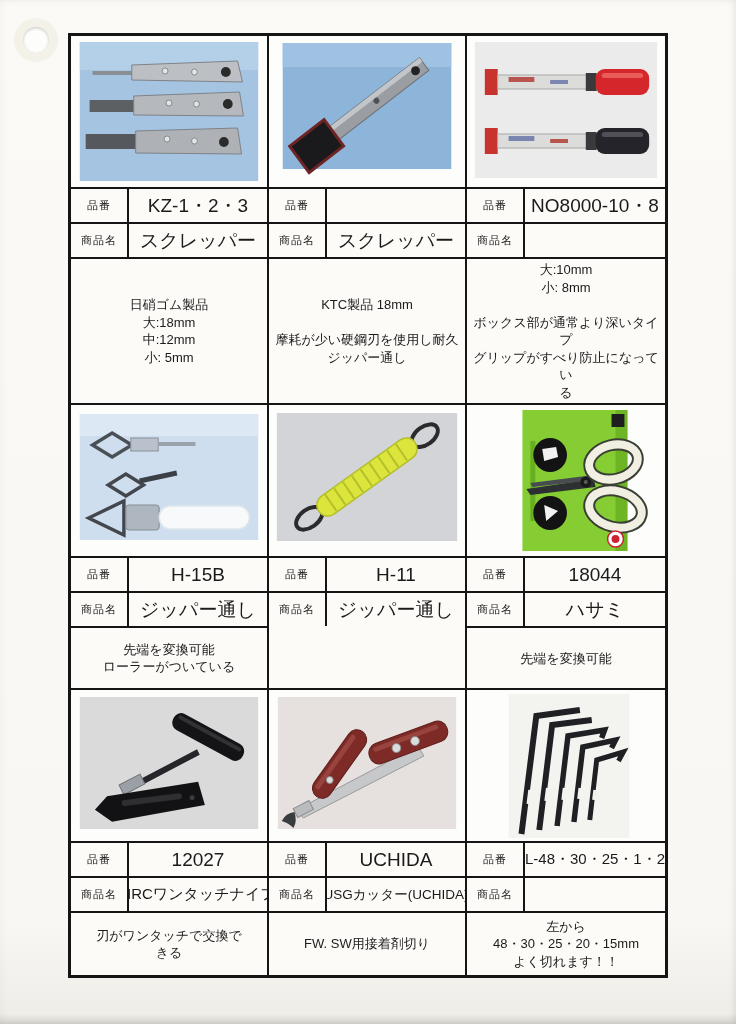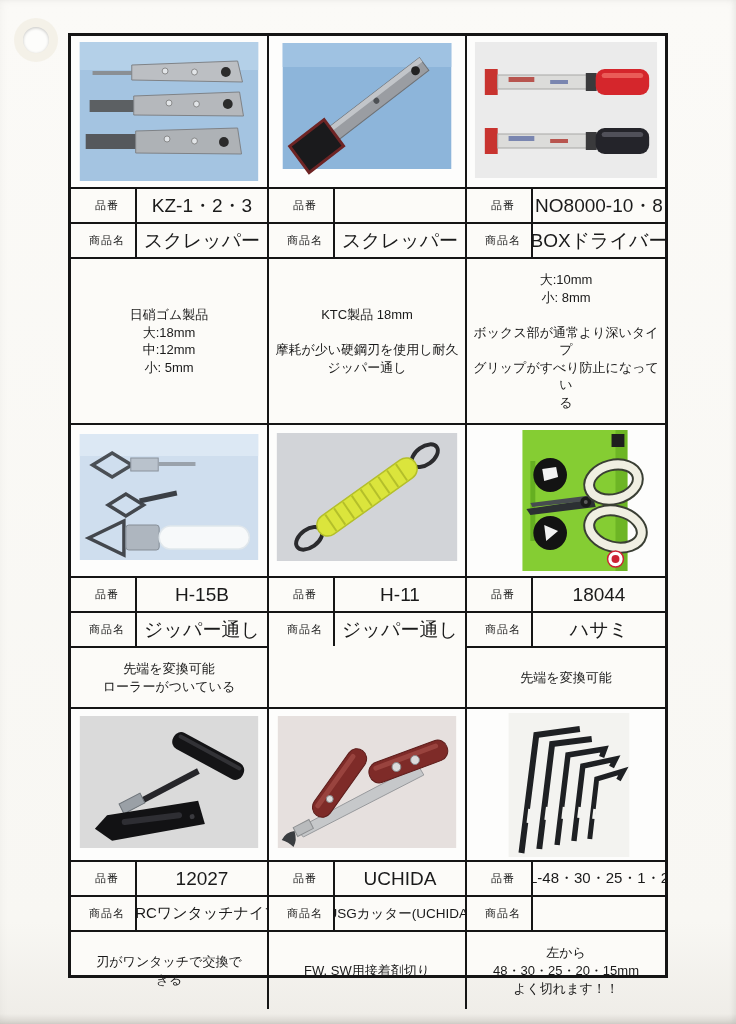--- a/index.html
+++ b/index.html
@@ -26,33 +26,33 @@
   }
   .cell{display:flex;flex-direction:column;box-sizing:border-box;min-width:0;}
   .cell.bR{border-right:2px solid #151515;}
   .cell.bB{border-bottom:2px solid #151515;}
   .photo{height:151px;flex:none;background:#fdfdfc;}
   .photo svg{display:block;width:100%;height:100%;}
   .frow{flex:none;height:33px;border-top:2px solid #151515;display:flex;align-items:stretch;}
   .flabel{
     flex:none;width:56px;border-right:2px solid #151515;
     display:flex;align-items:center;justify-content:center;
-    font-size:11px;letter-spacing:1px;padding-left:8px;
+    font-size:11px;letter-spacing:1px;
   }
   .fvalue{
     flex:1;display:flex;align-items:center;justify-content:center;
     font-size:19px;white-space:nowrap;overflow:hidden;min-width:0;
   }
   .fvalue.sz17{font-size:17px;}
   .fvalue.sz15{font-size:15px;}
   .fvalue.sz14{font-size:13.5px;}
   .desc{
     flex:1;border-top:2px solid #151515;
     display:flex;align-items:center;justify-content:center;text-align:center;
-    font-size:13px;line-height:1.35;white-space:pre-line;padding:12px 3px;box-sizing:border-box;
+    font-size:13px;line-height:1.35;white-space:pre-line;padding:2px 3px;box-sizing:border-box;
   }
 </style>
 </head>
 <body>
 
 <div class="scan-page">
   <div class="punch-hole"></div>
 
   <div class="catalog">
 
@@ -141,21 +141,20 @@
           <rect x="130" y="92" width="54" height="26" rx="9" fill="#24242a"></rect>
           <rect x="136" y="96" width="42" height="5" rx="2.5" fill="#55555e" opacity="0.9"></rect>
         </svg>
       </div>
       <div class="frow">
         <div class="flabel">品番</div>
         <div class="fvalue">NO8000-10・8</div>
       </div>
       <div class="frow">
         <div class="flabel">商品名</div>
-        <div class="fvalue">BOXドライバー</div>
       </div>
       <div class="desc">大:10mm
 小:  8mm
 
 ボックス部が通常より深いタイプ
 グリップがすべり防止になってい
 る</div>
     </div>
 
     <div class="cell bR bB">

